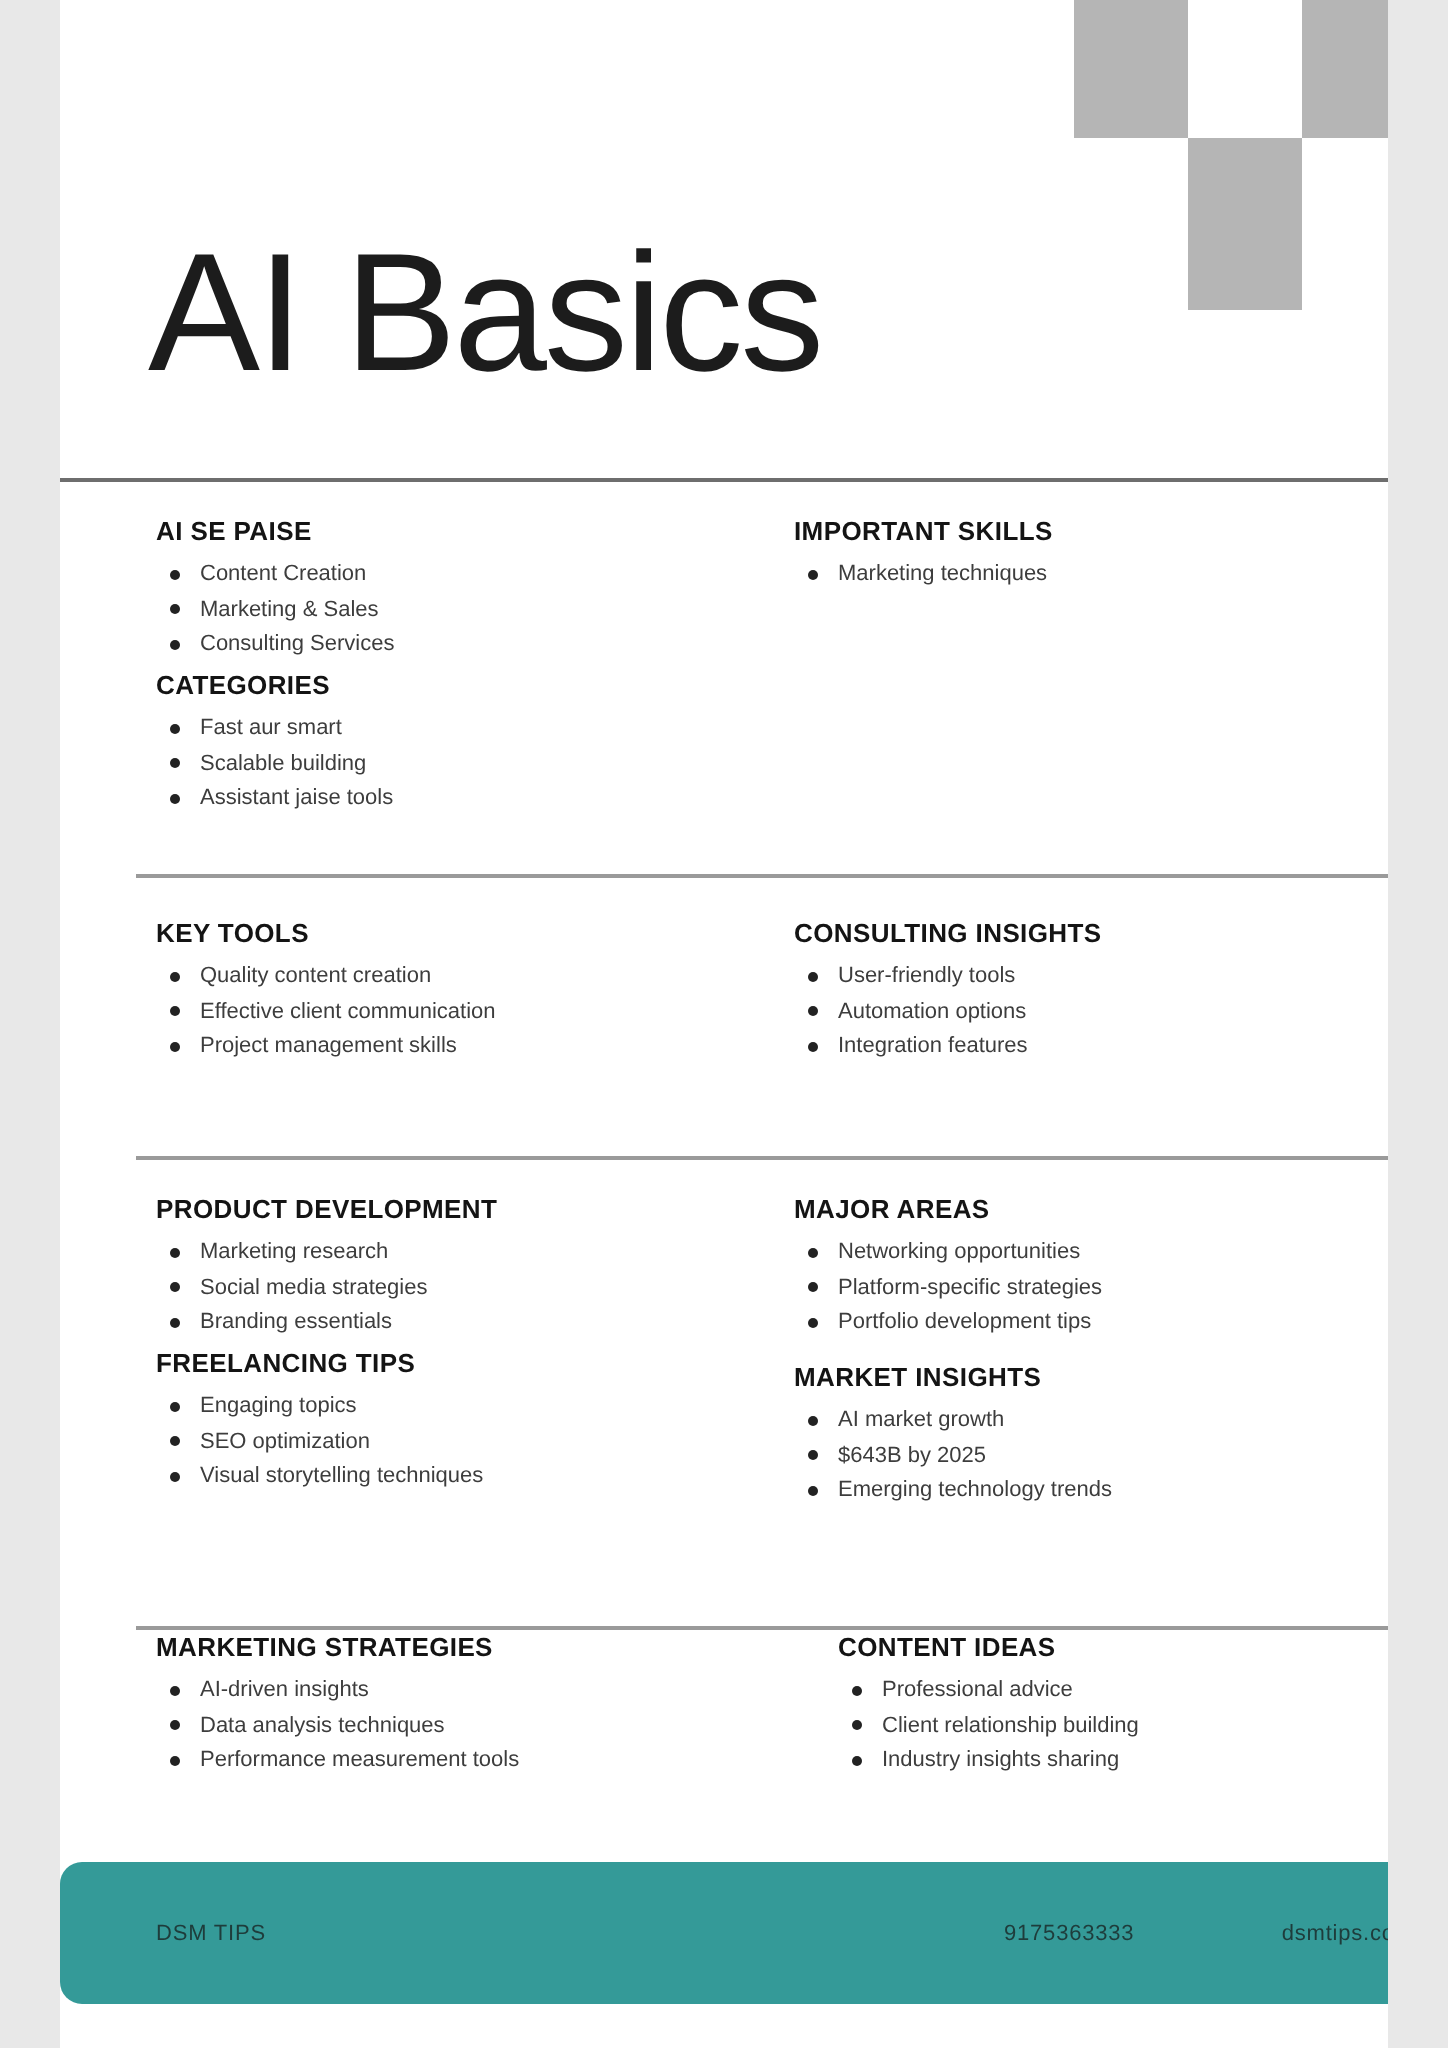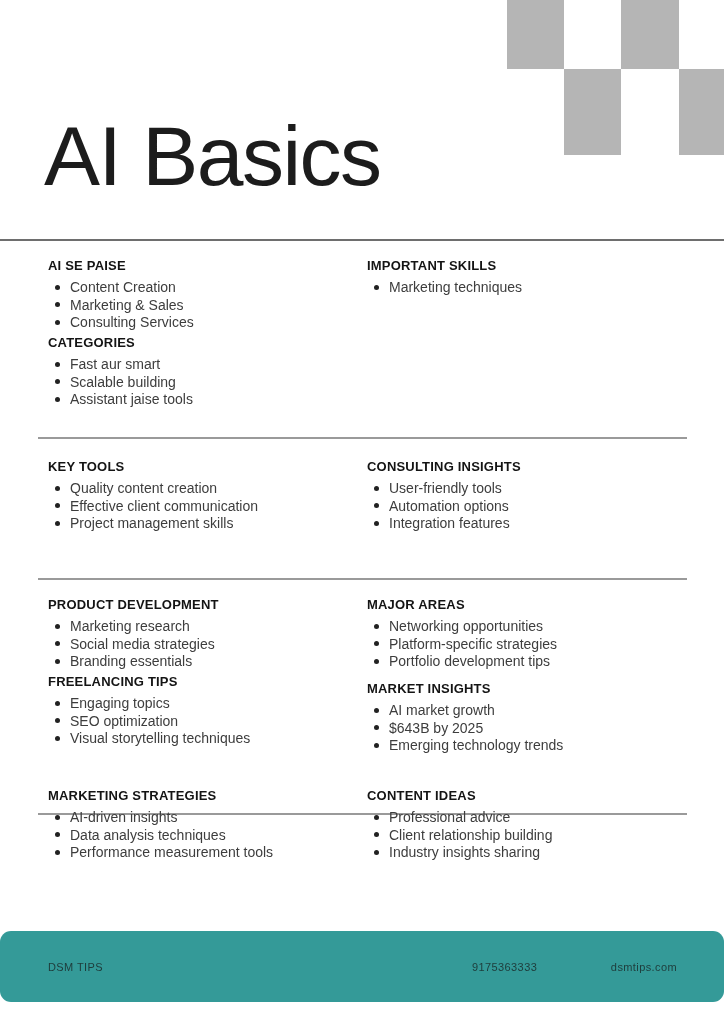--- a/index.html
+++ b/index.html
@@ -3,50 +3,50 @@
 <meta charset="utf-8">
 <style>
   :root{
     --teal:#349a98; --checker-gray:#b5b5b5; --divider-gray:#9a9a9a;
     --divider-dark:#6e6e6e; --heading-color:#141414; --body-color:#3d3d3d;
     --footer-text:#1e3c3b; --title-color:#1c1c1c;
   }
   *{margin:0;padding:0;box-sizing:border-box;}
   html,body{background:#e8e8e8;}
   body{font-family:"Liberation Sans","DejaVu Sans",sans-serif;}
-  .page{position:relative;width:724px;height:1024px;background:#ffffff;overflow:hidden;margin:0 auto;}
+  .page{position:relative;width:664px;height:1024px;background:#ffffff;overflow:hidden;margin:0 auto;}
 
   
   .checker-cell{position:absolute;background:var(--checker-gray);}
   .c1{left:507px;top:0;width:57px;height:69px;}
   .c2{left:621px;top:0;width:58px;height:69px;}
   .c3{left:564px;top:69px;width:57px;height:86px;}
   .c4{left:679px;top:69px;width:45px;height:86px;}
 
   .title{position:absolute;left:44px;top:112px;font-size:84px;font-weight:300;
          letter-spacing:-1.5px;color:var(--title-color);line-height:1.05;}
 
   .divider{position:absolute;height:2px;background:var(--divider-gray);}
   .divider-full{left:0;width:724px;top:239px;background:var(--divider-dark);}
   .d2{left:38px;width:649px;top:437px;}
   .d3{left:38px;width:649px;top:578px;}
   .d4{left:38px;width:649px;top:813px;}
 
   .row{position:absolute;left:48px;width:640px;display:grid;grid-template-columns:319px 1fr;}
-  .row1{top:258px;} .row2{top:459px;} .row3{top:597px;} .row4{top:788px;}
+  .row1{top:258px;} .row2{top:459px;} .row3{top:597px;} .row4{top:816px;gap:22px;}
 
   .section + .section{margin-top:6px;}
   .section.gap-lg{margin-top:13px;}
   .sec-heading{font-size:13px;font-weight:700;letter-spacing:.2px;color:var(--heading-color);
                text-transform:uppercase;}
   .sec-list{list-style:none;margin-top:7px;}
   .sec-list li{display:flex;align-items:flex-start;margin-bottom:3.5px;}
   .bullet{flex:0 0 auto;width:5px;height:5px;border-radius:50%;background:#222;
           margin:4.5px 10px 0 7px;}
-  .item-text{font-size:14px;line-height:14px;color:var(--body-color);}
+  .item-text{font-size:11px;line-height:14px;color:var(--body-color);}
 
   .footer{position:absolute;left:0;top:931px;width:724px;height:71px;background:var(--teal);border-radius:11px;}
   .footer span{position:absolute;top:30px;font-size:11px;color:var(--footer-text);letter-spacing:.4px;}
   .f-brand{left:48px;}
   .f-phone{left:472px;}
   .f-site{right:47px;}
 </style>
 </head>
 <body>
 

